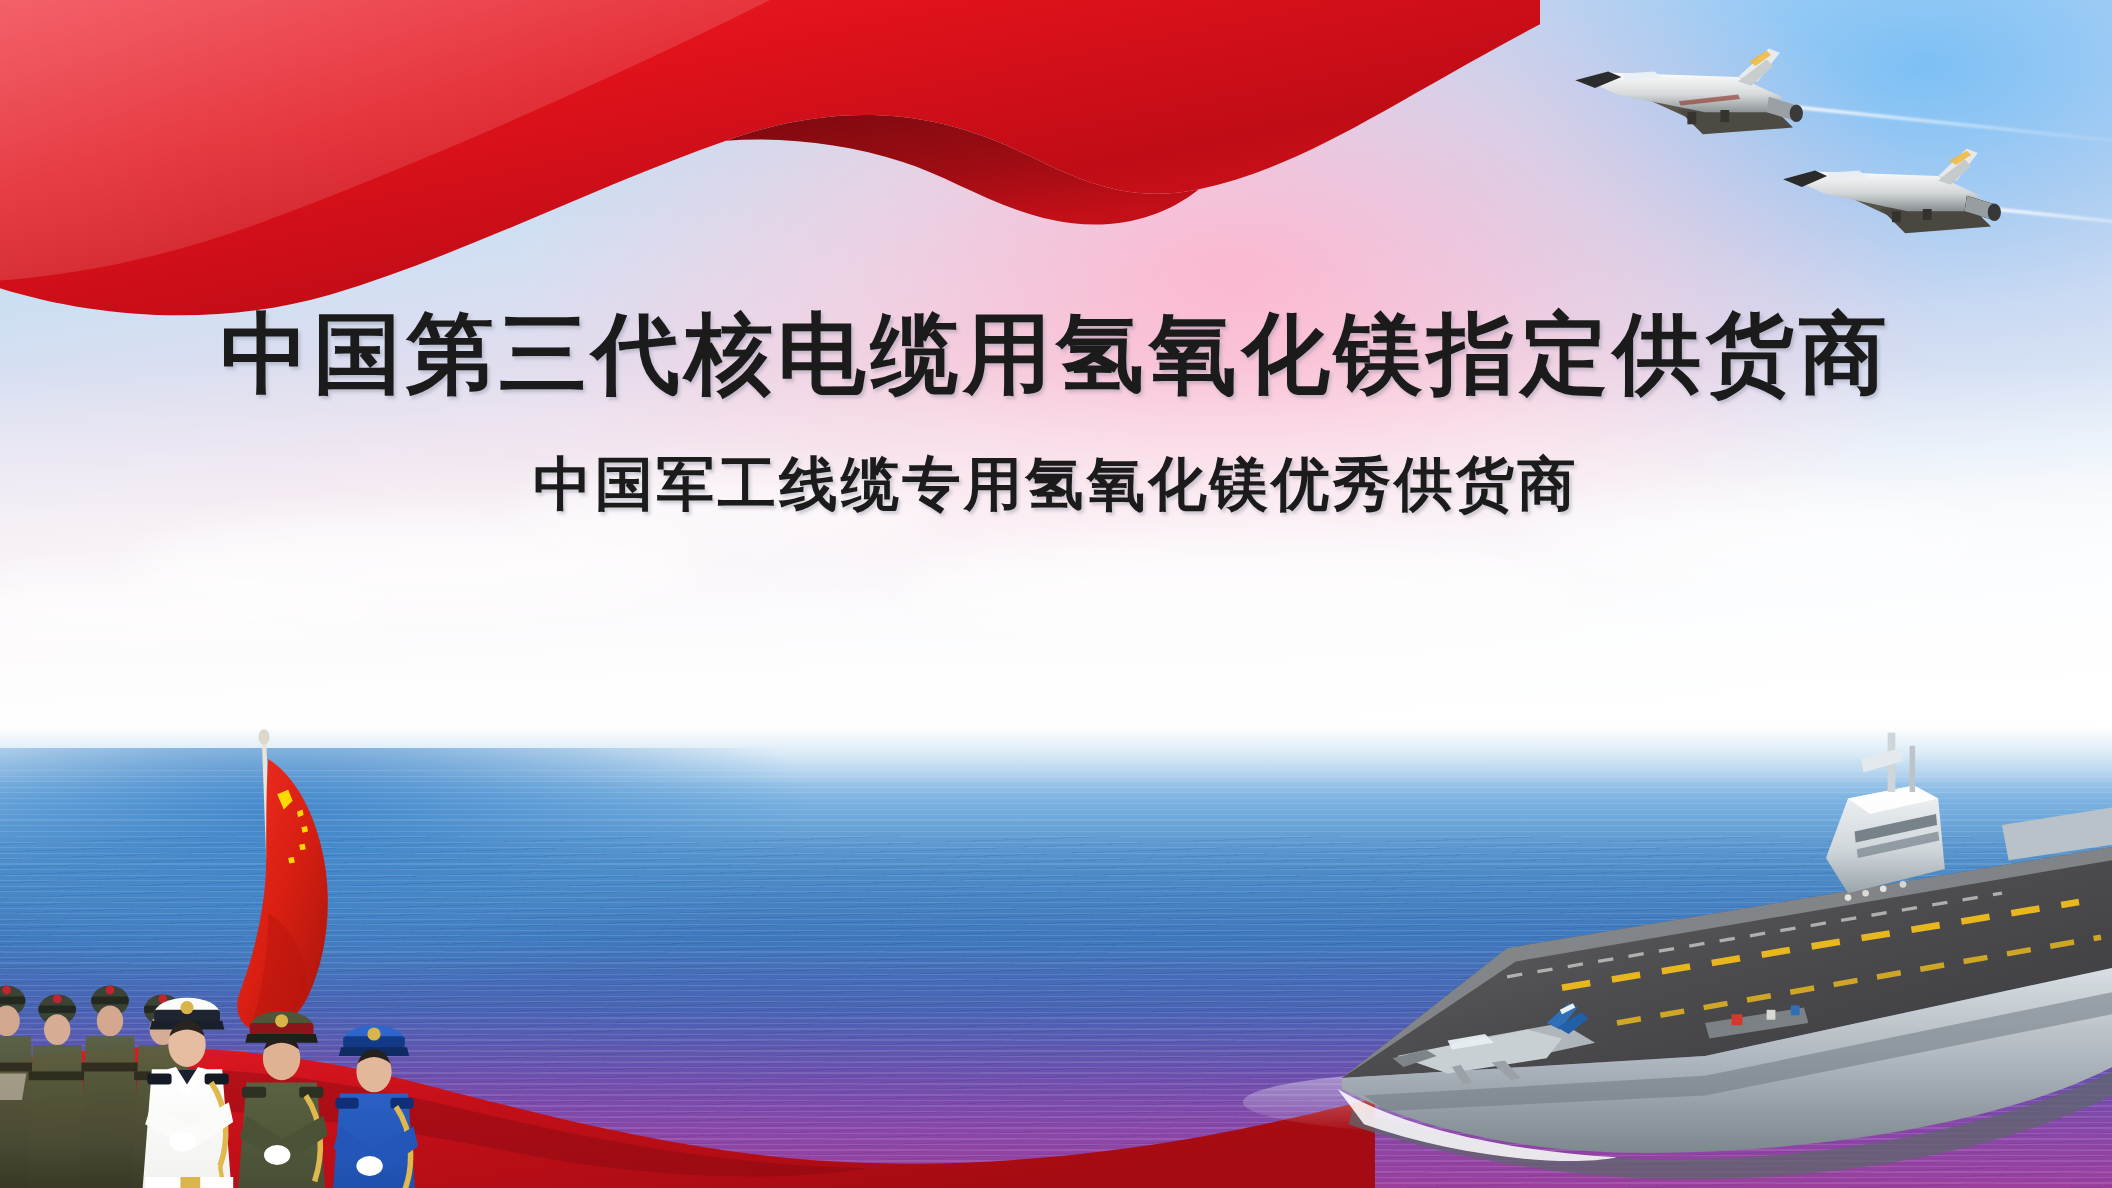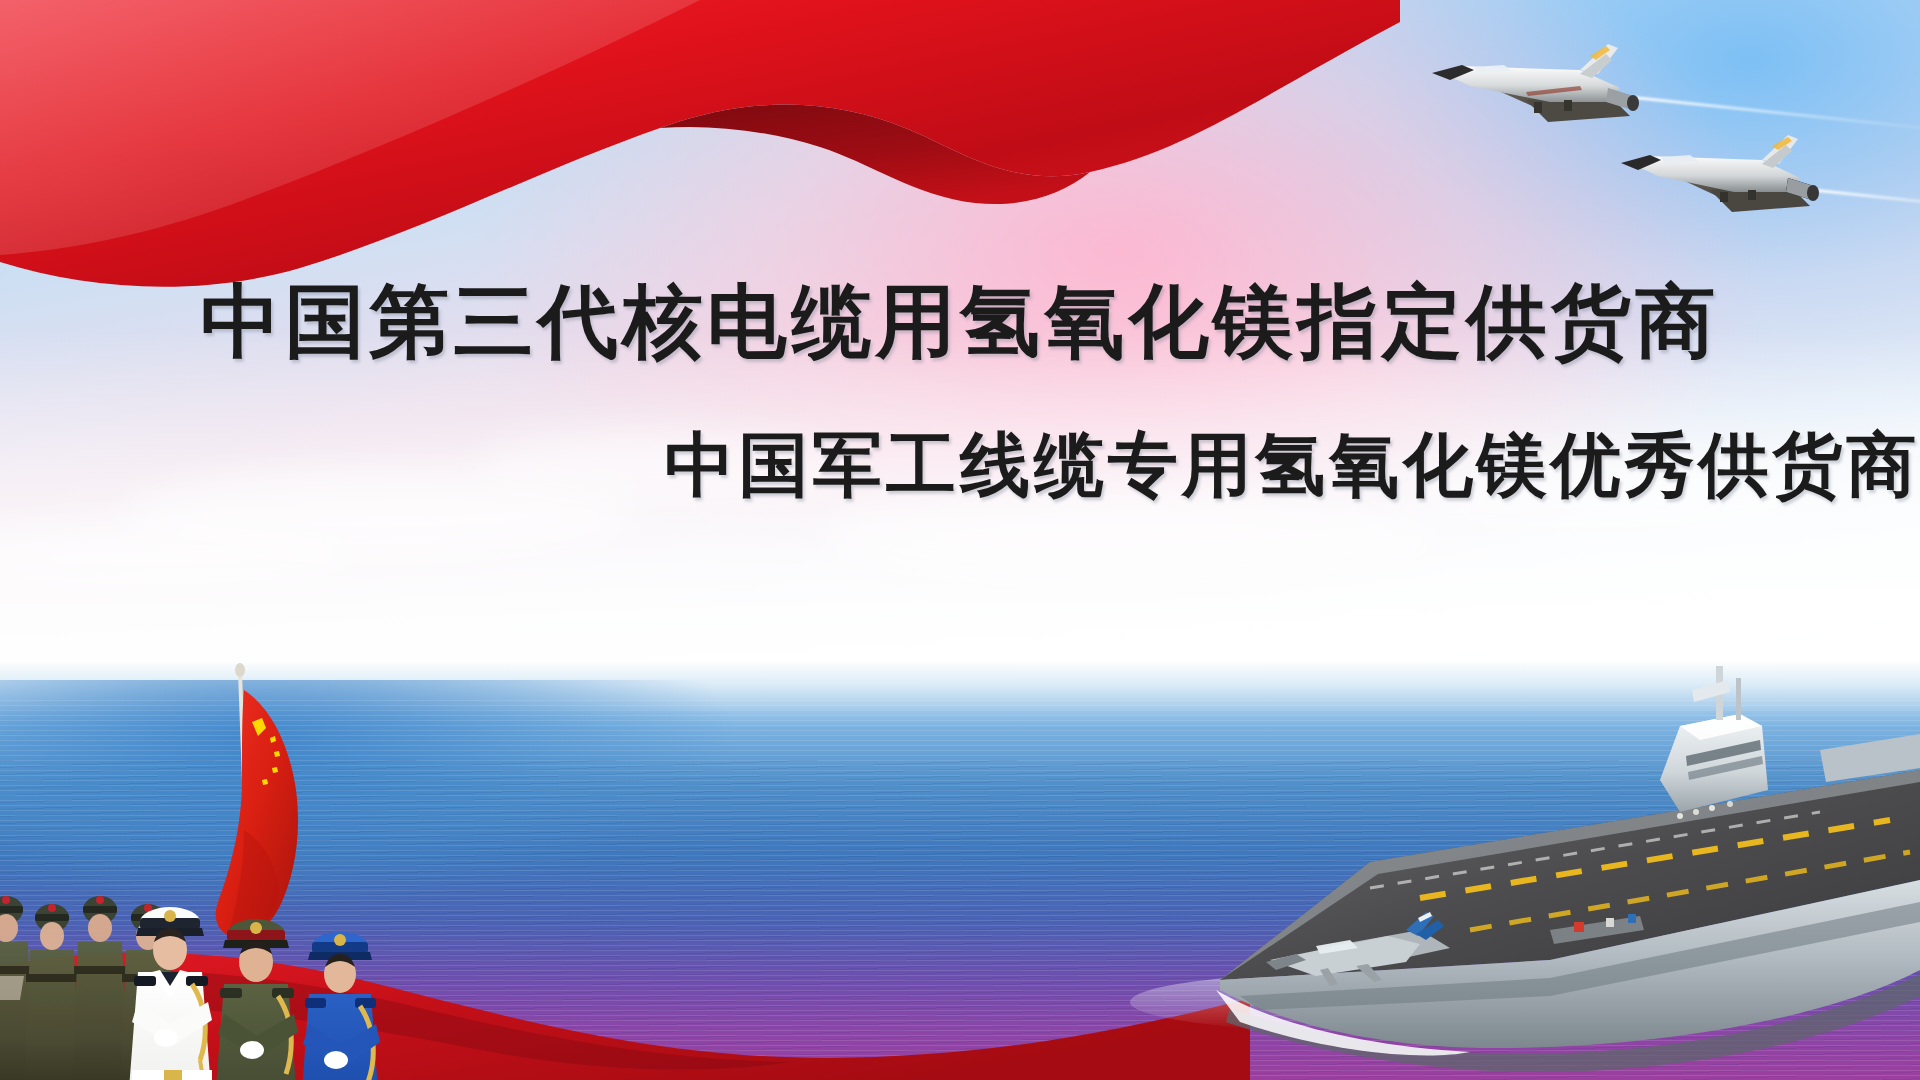--- a/index.html
+++ b/index.html
@@ -88,21 +88,21 @@
   }
   .title-line{
     color:#1b1b1b;
     font-weight:700;
     letter-spacing:.055em;
     white-space:nowrap;
     text-shadow:2px 3px 3px rgba(120,130,150,.35);
     font-family:"Liberation Sans","DejaVu Sans",sans-serif;
   }
   .title-1{font-size:80px; line-height:1.0;}
-  .title-2{font-size:70px; line-height:1.0; margin-top:68px;text-align:right;}
+  .title-2{font-size:53px; line-height:1.0; margin-top:52px;}
 
   
   .jet{position:absolute; z-index:30;}
   .jet svg{display:block; overflow:visible;}
   .jet-a{left:1430px; top:40px; width:210px; height:120px;}
   .jet-b{left:1620px; top:132px; width:200px; height:112px;}
   .trail{
     position:absolute; height:3px; z-index:29;
     background:linear-gradient(90deg, rgba(255,255,255,.92) 0%, rgba(255,255,255,.35) 55%, rgba(255,255,255,0) 100%);
     filter:blur(1.2px); border-radius:2px;

